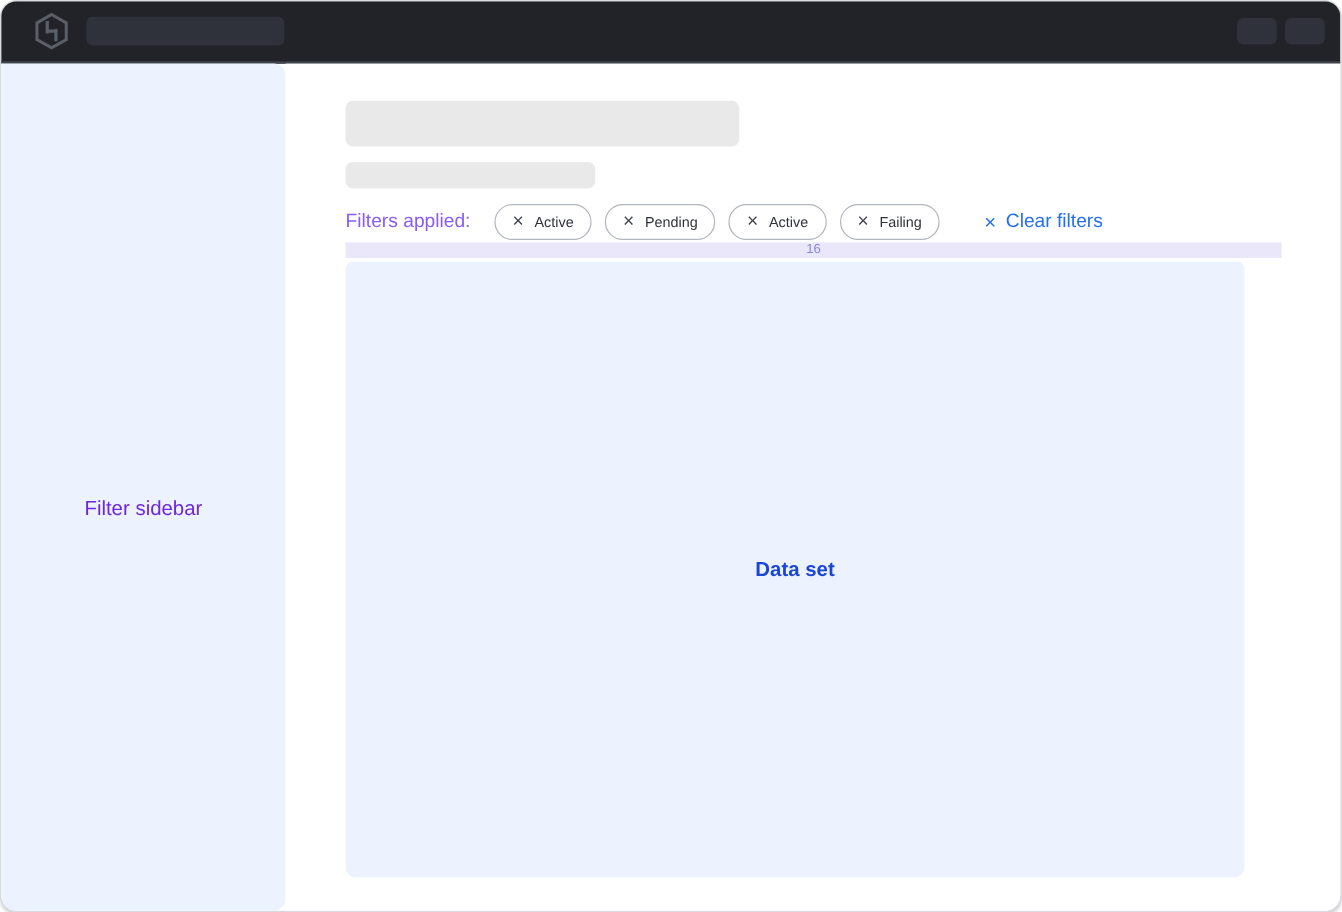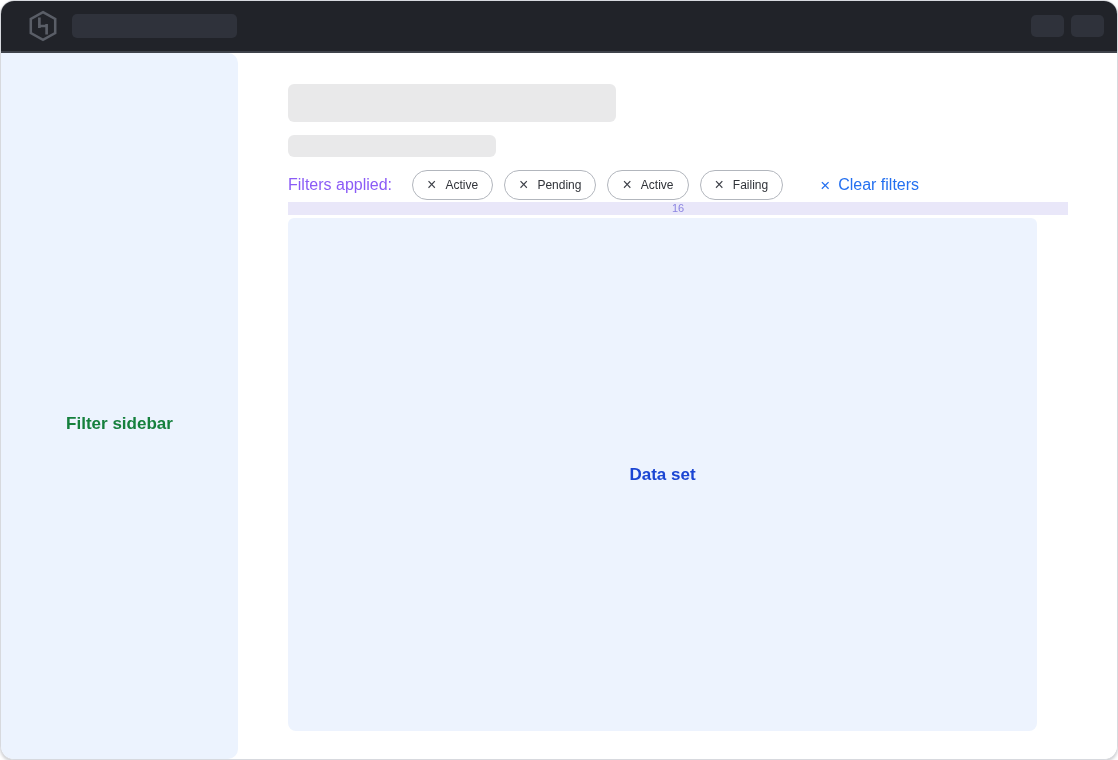--- a/index.html
+++ b/index.html
@@ -58,22 +58,22 @@
     background: #ecf3fe;
     border-radius: 0 10px 10px 0;
     display: flex;
     align-items: center;
     justify-content: center;
   }
   .sidebar-label {
     position: relative;
     top: 18px;
     font-size: 17px;
-    font-weight: 700;
-    color: #15803d;
+    font-weight: 400;
+    color: #6d28d9;
   }
   .main {
     flex: 1;
     padding: 31px 0 0 50px;
     box-sizing: border-box;
     background: #ffffff;
   }
   .ph-block { background: #e9e9ea; border-radius: 6px; }
   .ph-title { width: 328px; height: 38px; margin-bottom: 13px; }
   .ph-subtitle { width: 208px; height: 22px; margin-bottom: 13px; }

